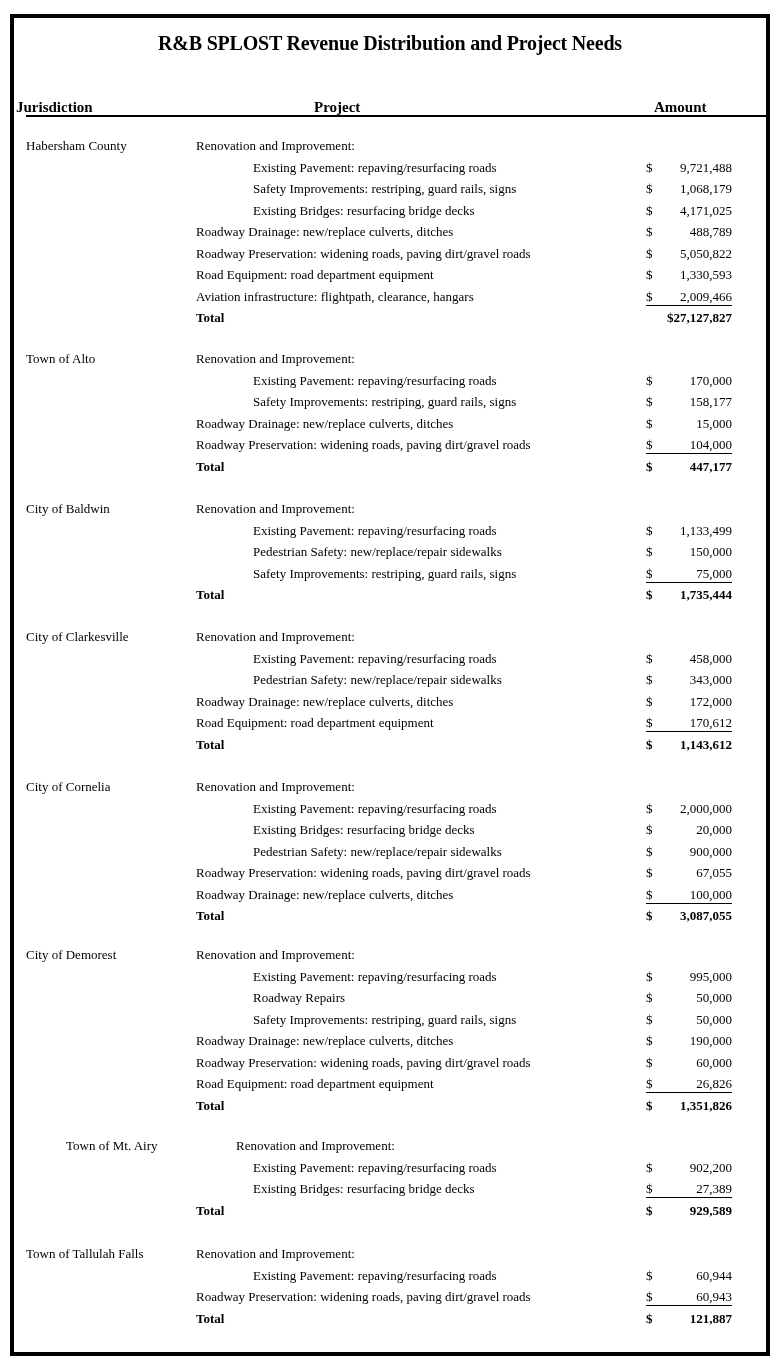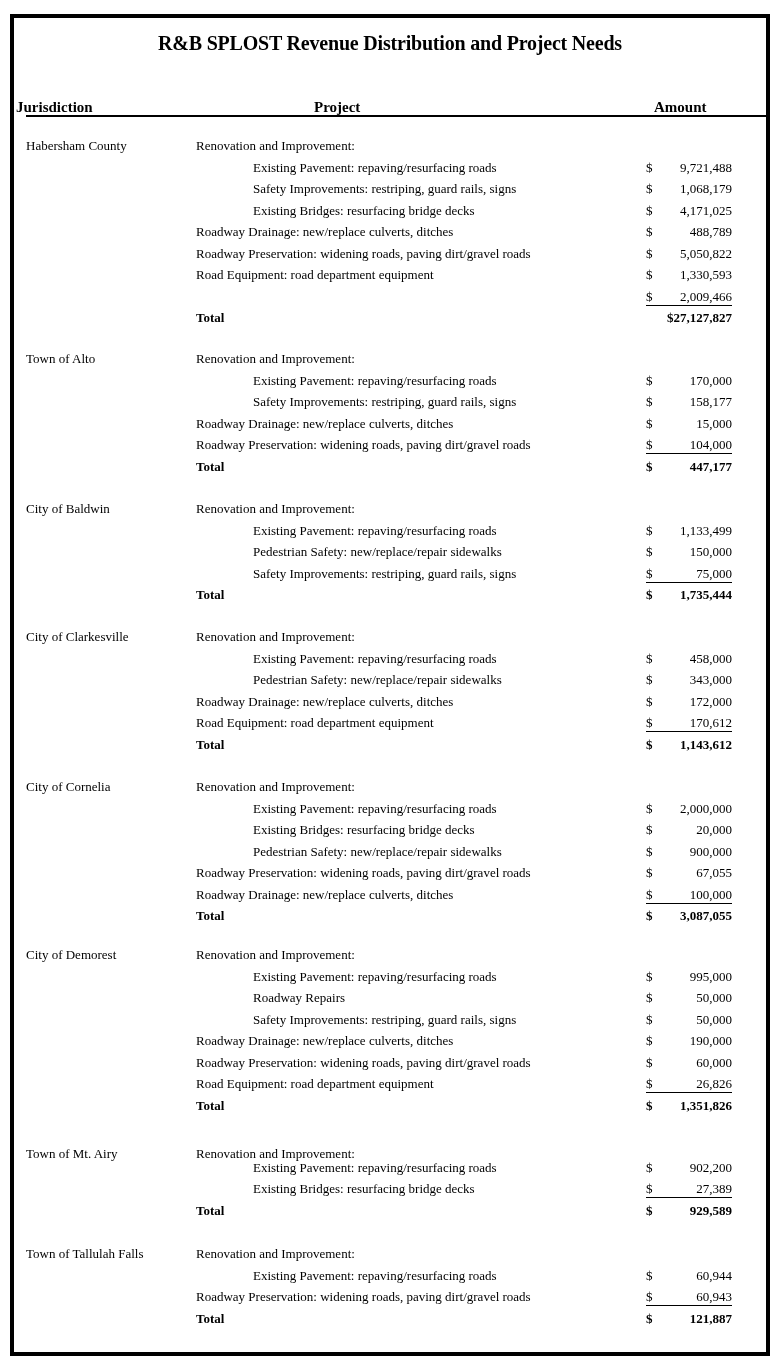--- a/index.html
+++ b/index.html
@@ -74,20 +74,21 @@
           </span>
         </div>
         <div class="row" style="top: 129px;">
           <span class="proj">Road Equipment: road department equipment</span>
           <span class="amt">
             <span class="sym">$</span>
             <span class="num">1,330,593</span>
           </span>
         </div>
         <div class="row" style="top: 150.5px;">
+          <span class="proj">Aviation infrastructure: flightpath, clearance, hangars</span>
           <span class="amt ul">
             <span class="sym">$</span>
             <span class="num">2,009,466</span>
           </span>
         </div>
         <div class="row" style="top: 172px;">
           <span class="proj total">Total</span>
           <span class="amt bold">
             <span class="num">$27,127,827</span>
           </span>
@@ -306,21 +307,21 @@
         </div>
         <div class="row" style="top: 150.5px;">
           <span class="proj total">Total</span>
           <span class="amt bold">
             <span class="sym">$</span>
             <span class="num">1,351,826</span>
           </span>
         </div>
       </div>
       <div class="group" style="top: 1117px;">
-        <div class="row" style="top: 8px;">
+        <div class="row" style="top: 0px; margin-left: 40px;">
           <span class="jur">Town of Mt. Airy</span>
           <span class="proj">Renovation and Improvement:</span>
         </div>
         <div class="row" style="top: 21.5px;">
           <span class="proj sub">Existing Pavement: repaving/resurfacing roads</span>
           <span class="amt">
             <span class="sym">$</span>
             <span class="num">902,200</span>
           </span>
         </div>

